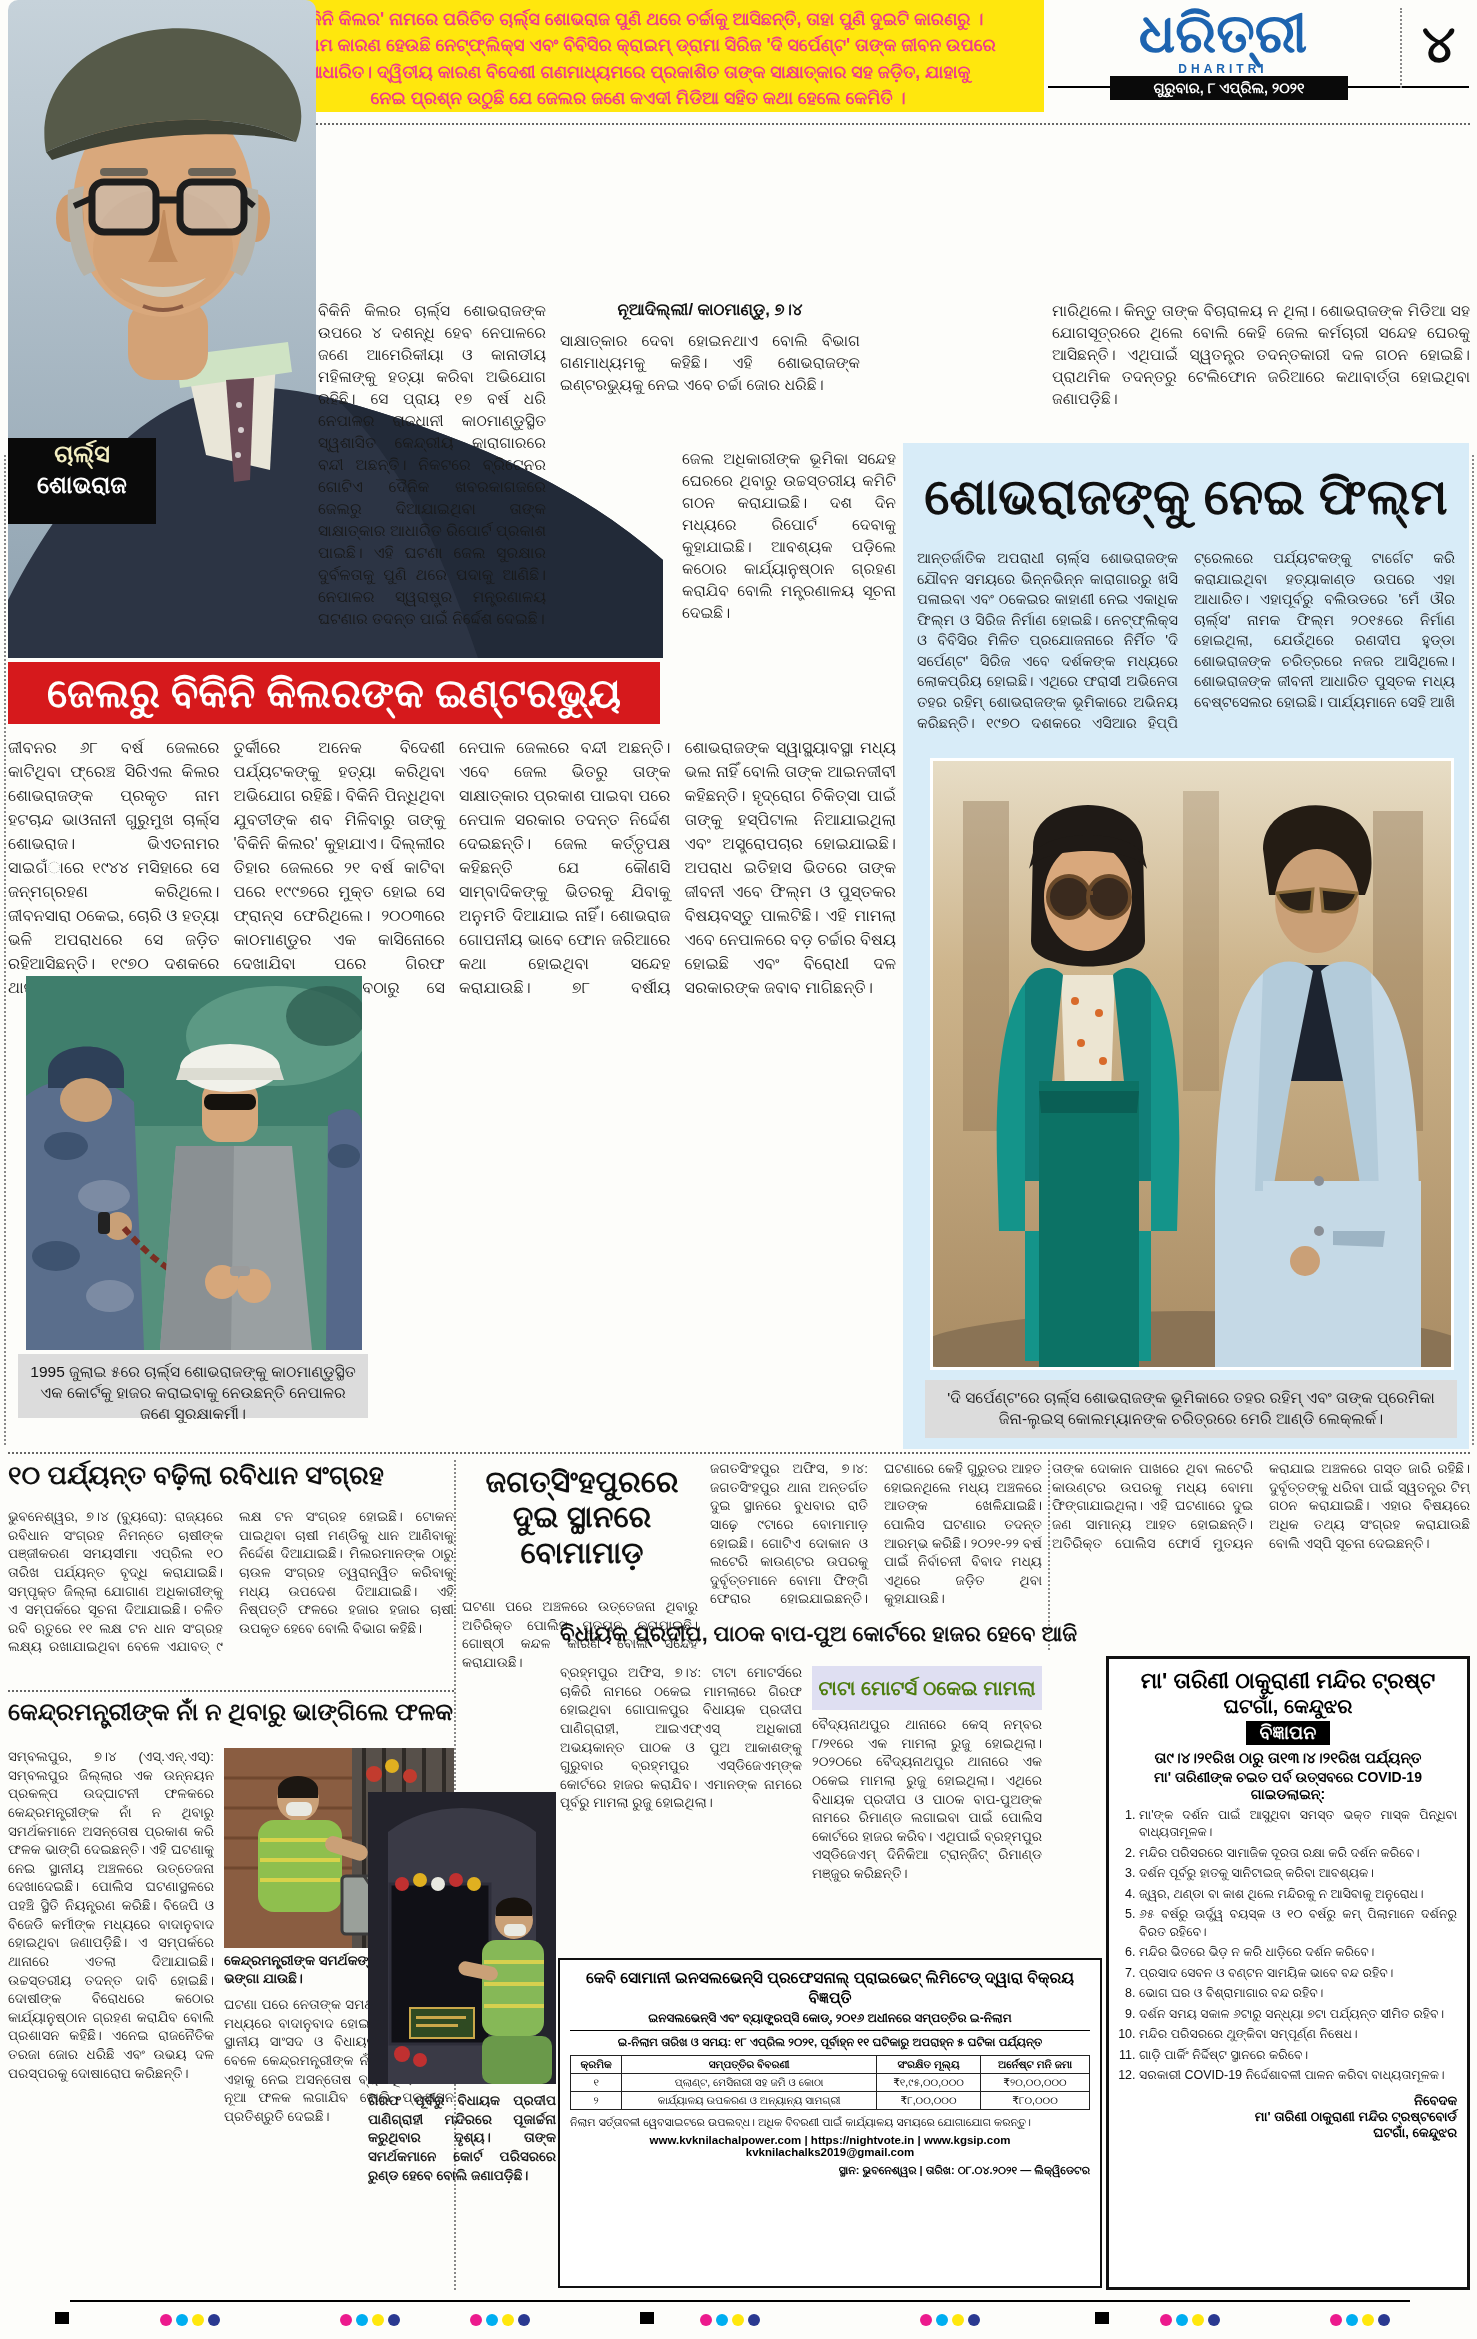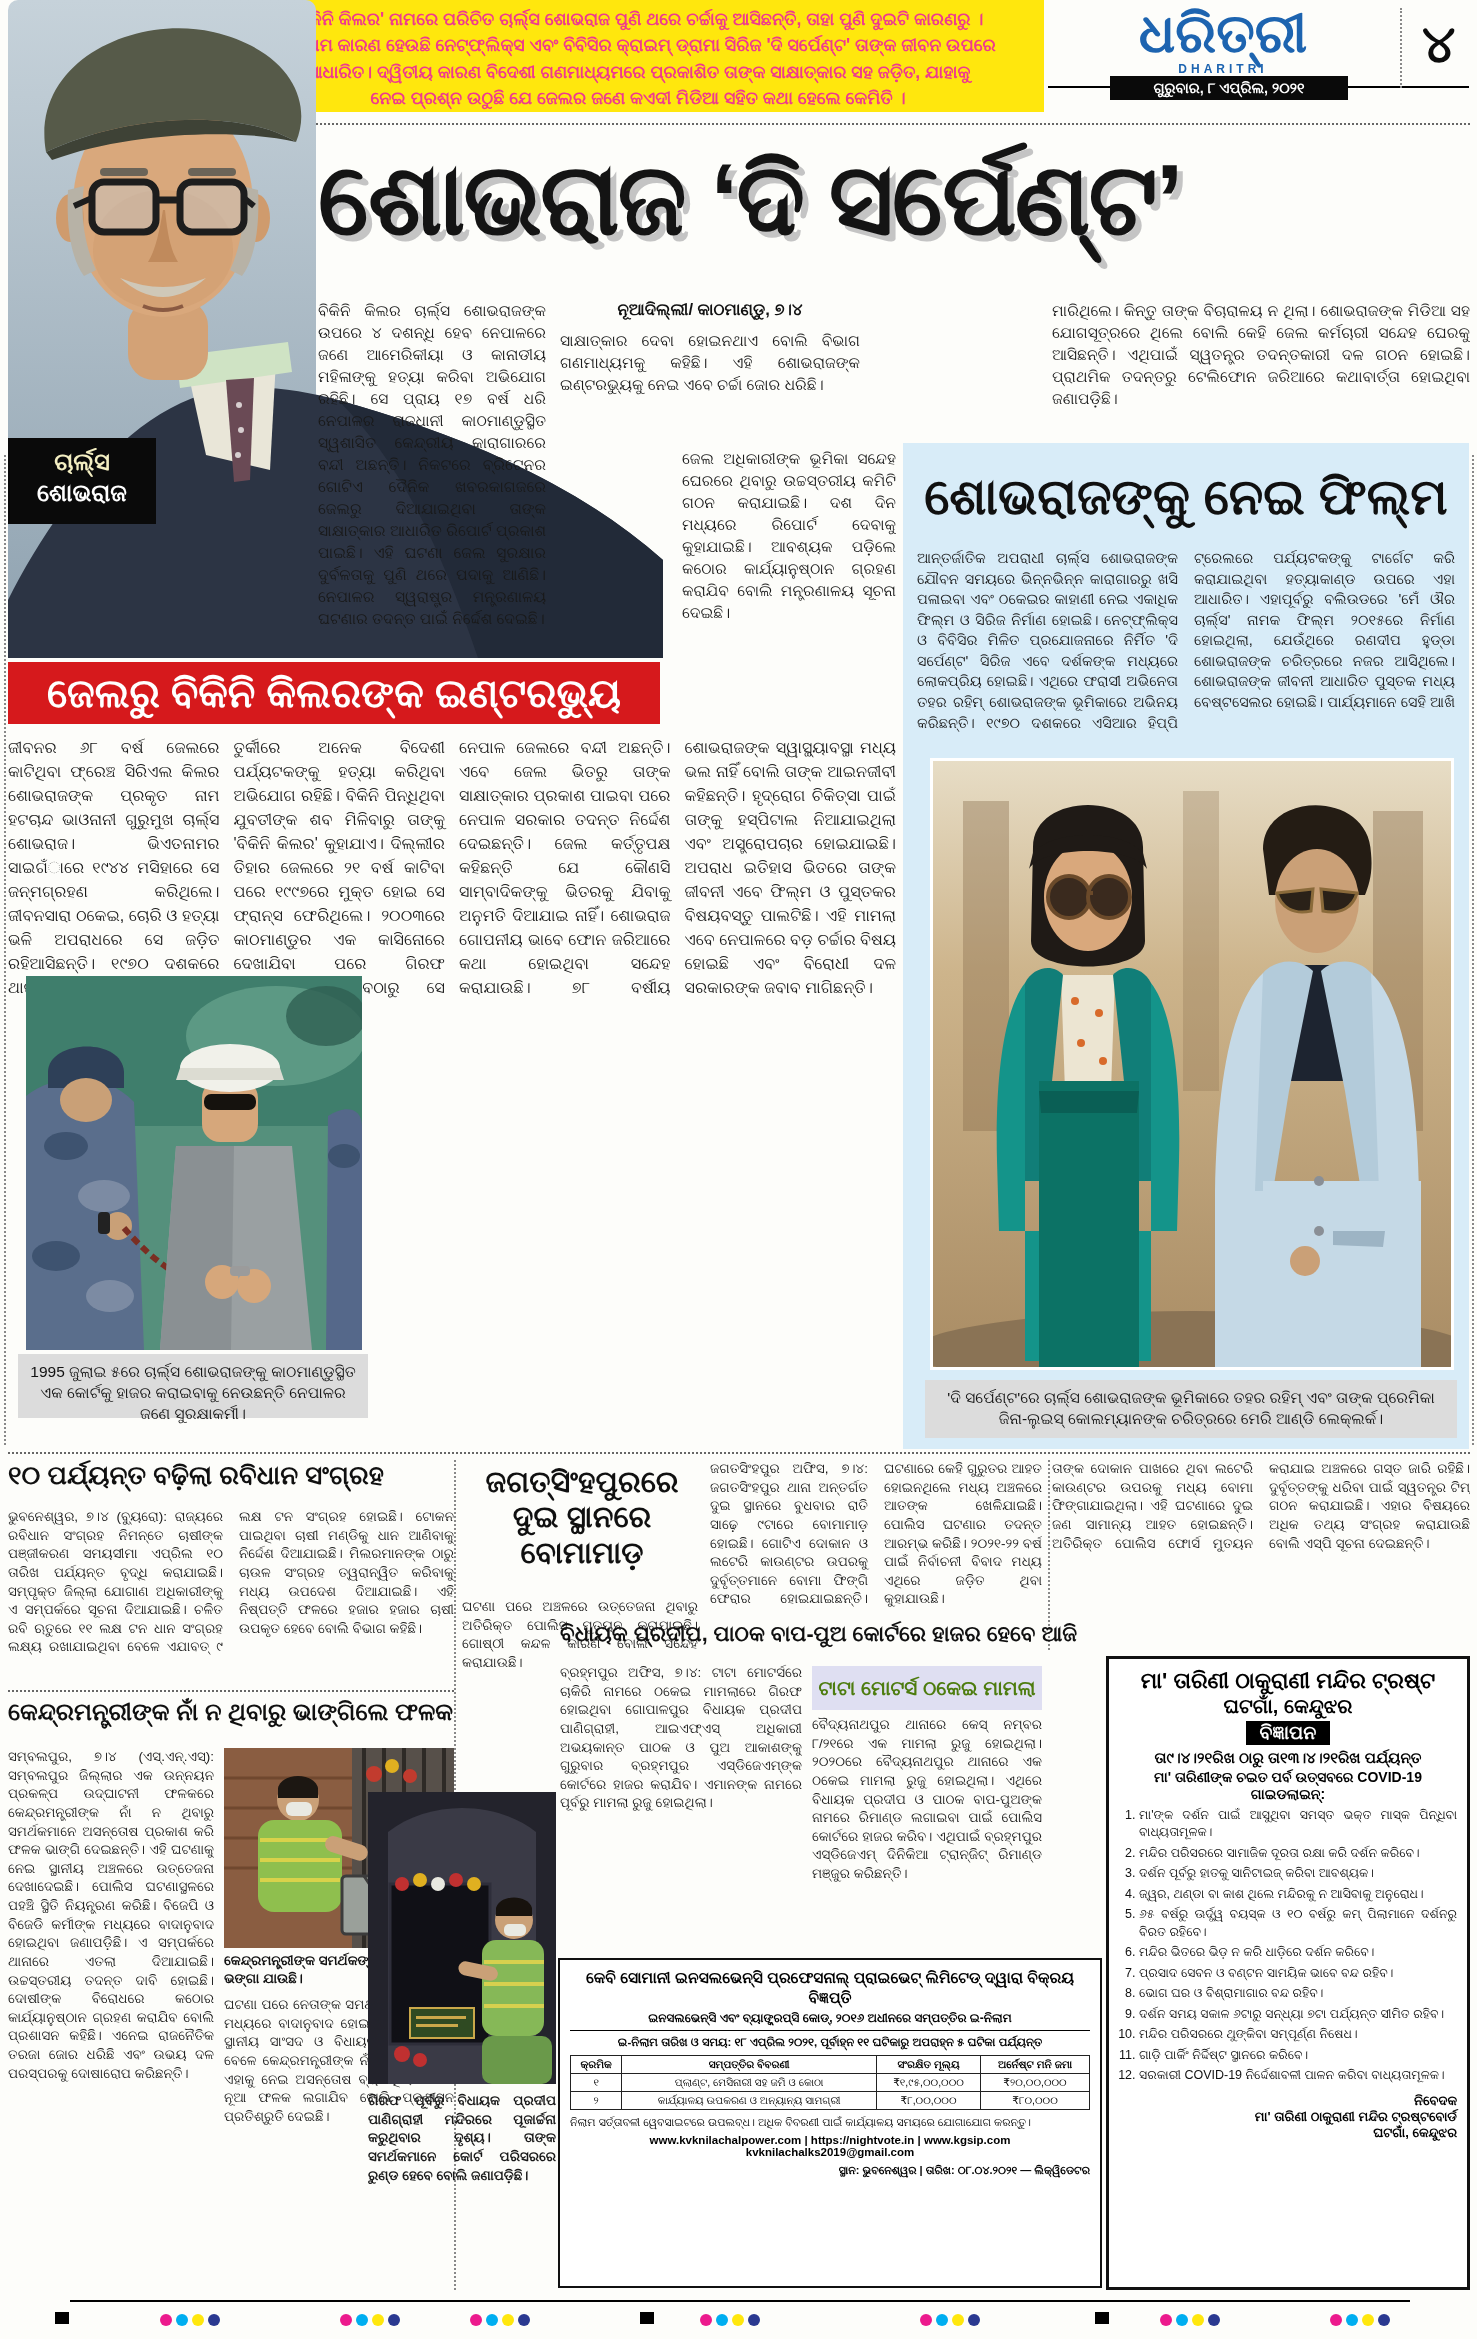--- a/index.html
+++ b/index.html
@@ -94,26 +94,25 @@
       <line x1="236" y1="198" x2="246" y2="206" stroke="#1d1d1d" stroke-width="6"></line>
 
       <rect x="92" y="168" width="48" height="8" rx="4" fill="#6b6458"></rect>
       <rect x="180" y="168" width="48" height="8" rx="4" fill="#6b6458"></rect>
       <path d="M155,210 C150,240 146,252 140,262 L170,262 C164,252 160,240 157,210 Z" fill="#c08a5c"></path>
       <path d="M112,278 Q155,296 198,278 Q155,316 112,278 Z" fill="#cfc8b8"></path>
       <path d="M135,306 Q155,314 175,306" stroke="#8a5a42" stroke-width="4" fill="none"></path>
     </svg>
   </div>
 
-  <div class="abs" style="left:8px;top:438px;width:148px;height:86px;background:#0a0a0a;text-align:center;padding-top:8px;box-sizing:border-box;">
+  <div class="abs" style="left:8px;top:438px;width:148px;height:86px;background:#0a0a0a;text-align:center;box-sizing:border-box;">
     <div style="color:#f3eec2;font-weight:800;font-size:24px;line-height:1.3;">ଚାର୍ଲ୍ସ</div>
     <div style="color:#ffffff;font-weight:800;font-size:24px;line-height:1.3;">ଶୋଭରାଜ</div>
   </div>
 
-  <div class="abs headline-xl" style="left:318px;top:142px;width:860px;font-size:100px;">ଶୋଭରାଜ ‘ଦି ସର୍ପେଣ୍ଟ’</div>
 
   <div class="abs" style="left:560px;top:300px;width:300px;text-align:center;font-weight:700;font-size:16.5px;color:#111;">ନୂଆଦିଲ୍ଲୀ/ କାଠମାଣ୍ଡୁ, ୭।୪</div>
 
   <div class="abs news" style="left:318px;top:300px;width:228px;height:352px;overflow:hidden;">ବିକିନି କିଲର ଚାର୍ଲ୍ସ ଶୋଭରାଜଙ୍କ ଉପରେ ୪ ଦଶନ୍ଧି ହେବ ନେପାଳରେ ଜଣେ ଆମେରିକୀୟା ଓ କାନାଡୀୟ ମହିଳାଙ୍କୁ ହତ୍ୟା କରିବା ଅଭିଯୋଗ ରହିଛି। ସେ ପ୍ରାୟ ୧୭ ବର୍ଷ ଧରି ନେପାଳର ରାଜଧାନୀ କାଠମାଣ୍ଡୁସ୍ଥିତ ସ୍ୱଶାସିତ କେନ୍ଦ୍ରୀୟ କାରାଗାରରେ ବନ୍ଦୀ ଅଛନ୍ତି। ନିକଟରେ ବ୍ରିଟେନର ଗୋଟିଏ ଦୈନିକ ଖବରକାଗଜରେ ଜେଲରୁ ଦିଆଯାଇଥିବା ତାଙ୍କ ସାକ୍ଷାତ୍‌କାର ଆଧାରିତ ରିପୋର୍ଟ ପ୍ରକାଶ ପାଇଛି। ଏହି ଘଟଣା ଜେଲ ସୁରକ୍ଷାର ଦୁର୍ବଳତାକୁ ପୁଣି ଥରେ ପଦାକୁ ଆଣିଛି। ନେପାଳର ସ୍ୱରାଷ୍ଟ୍ର ମନ୍ତ୍ରଣାଳୟ ଘଟଣାର ତଦନ୍ତ ପାଇଁ ନିର୍ଦ୍ଦେଶ ଦେଇଛି।</div>
   <div class="abs news" style="left:560px;top:330px;width:300px;height:110px;overflow:hidden;">
     <span>ସାକ୍ଷାତ୍‌କାର ଦେବା ହୋଇନଥାଏ ବୋଲି ବିଭାଗ ଗଣମାଧ୍ୟମକୁ କହିଛି। ଏହି ଶୋଭରାଜଙ୍କ ଇଣ୍ଟରଭ୍ୟୁକୁ ନେଇ ଏବେ ଚର୍ଚ୍ଚା ଜୋର ଧରିଛି।</span>
   </div>
   <div class="abs news" style="left:682px;top:448px;width:214px;height:204px;overflow:hidden;">ଜେଲ ଅଧିକାରୀଙ୍କ ଭୂମିକା ସନ୍ଦେହ ଘେରରେ ଥିବାରୁ ଉଚ୍ଚସ୍ତରୀୟ କମିଟି ଗଠନ କରାଯାଇଛି। ଦଶ ଦିନ ମଧ୍ୟରେ ରିପୋର୍ଟ ଦେବାକୁ କୁହାଯାଇଛି। ଆବଶ୍ୟକ ପଡ଼ିଲେ କଠୋର କାର୍ଯ୍ୟାନୁଷ୍ଠାନ ଗ୍ରହଣ କରାଯିବ ବୋଲି ମନ୍ତ୍ରଣାଳୟ ସୂଚନା ଦେଇଛି।</div>
   <div class="abs news" style="left:1052px;top:300px;width:418px;height:140px;overflow:hidden;">ମାରିଥିଲେ। କିନ୍ତୁ ତାଙ୍କ ବିଚାରାଳୟ ନ ଥିଲା। ଶୋଭରାଜଙ୍କ ମିଡିଆ ସହ ଯୋଗସୂତ୍ରରେ ଥିଲେ ବୋଲି କେହି ଜେଲ କର୍ମଚାରୀ ସନ୍ଦେହ ଘେରକୁ ଆସିଛନ୍ତି। ଏଥିପାଇଁ ସ୍ୱତନ୍ତ୍ର ତଦନ୍ତକାରୀ ଦଳ ଗଠନ ହୋଇଛି। ପ୍ରାଥମିକ ତଦନ୍ତରୁ ଟେଲିଫୋନ ଜରିଆରେ କଥାବାର୍ତ୍ତା ହୋଇଥିବା ଜଣାପଡ଼ିଛି।</div>
 

